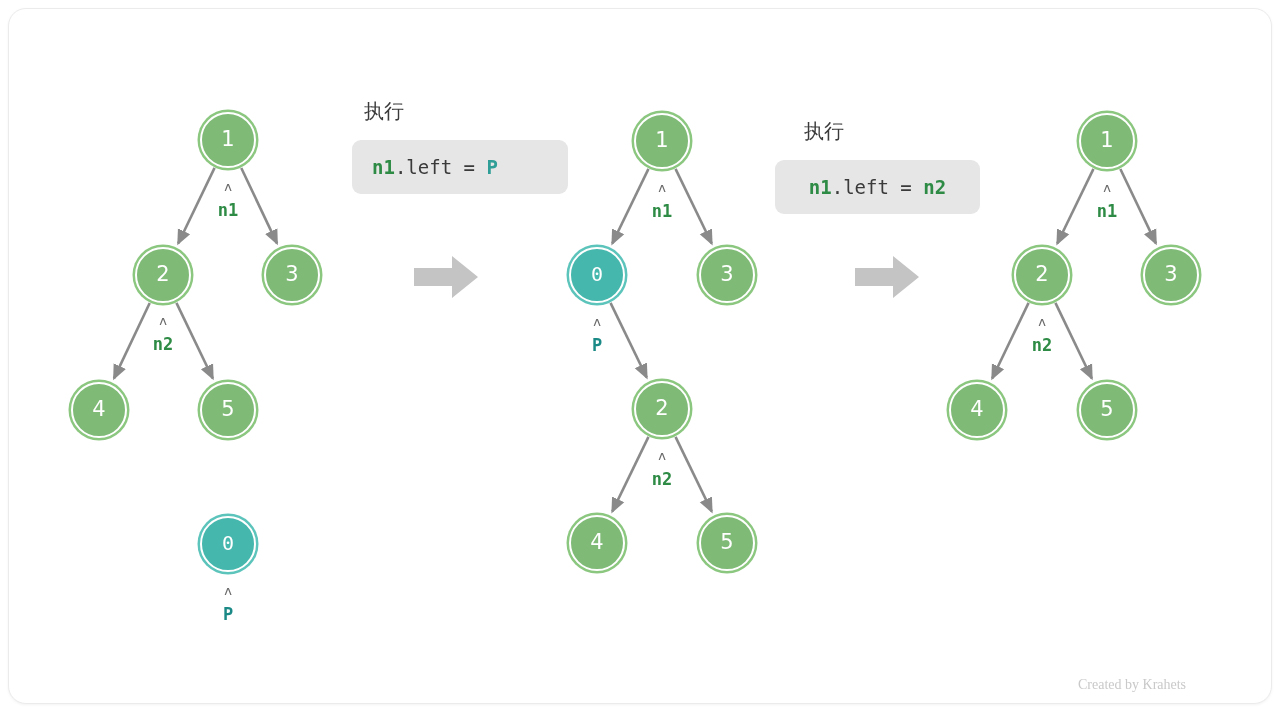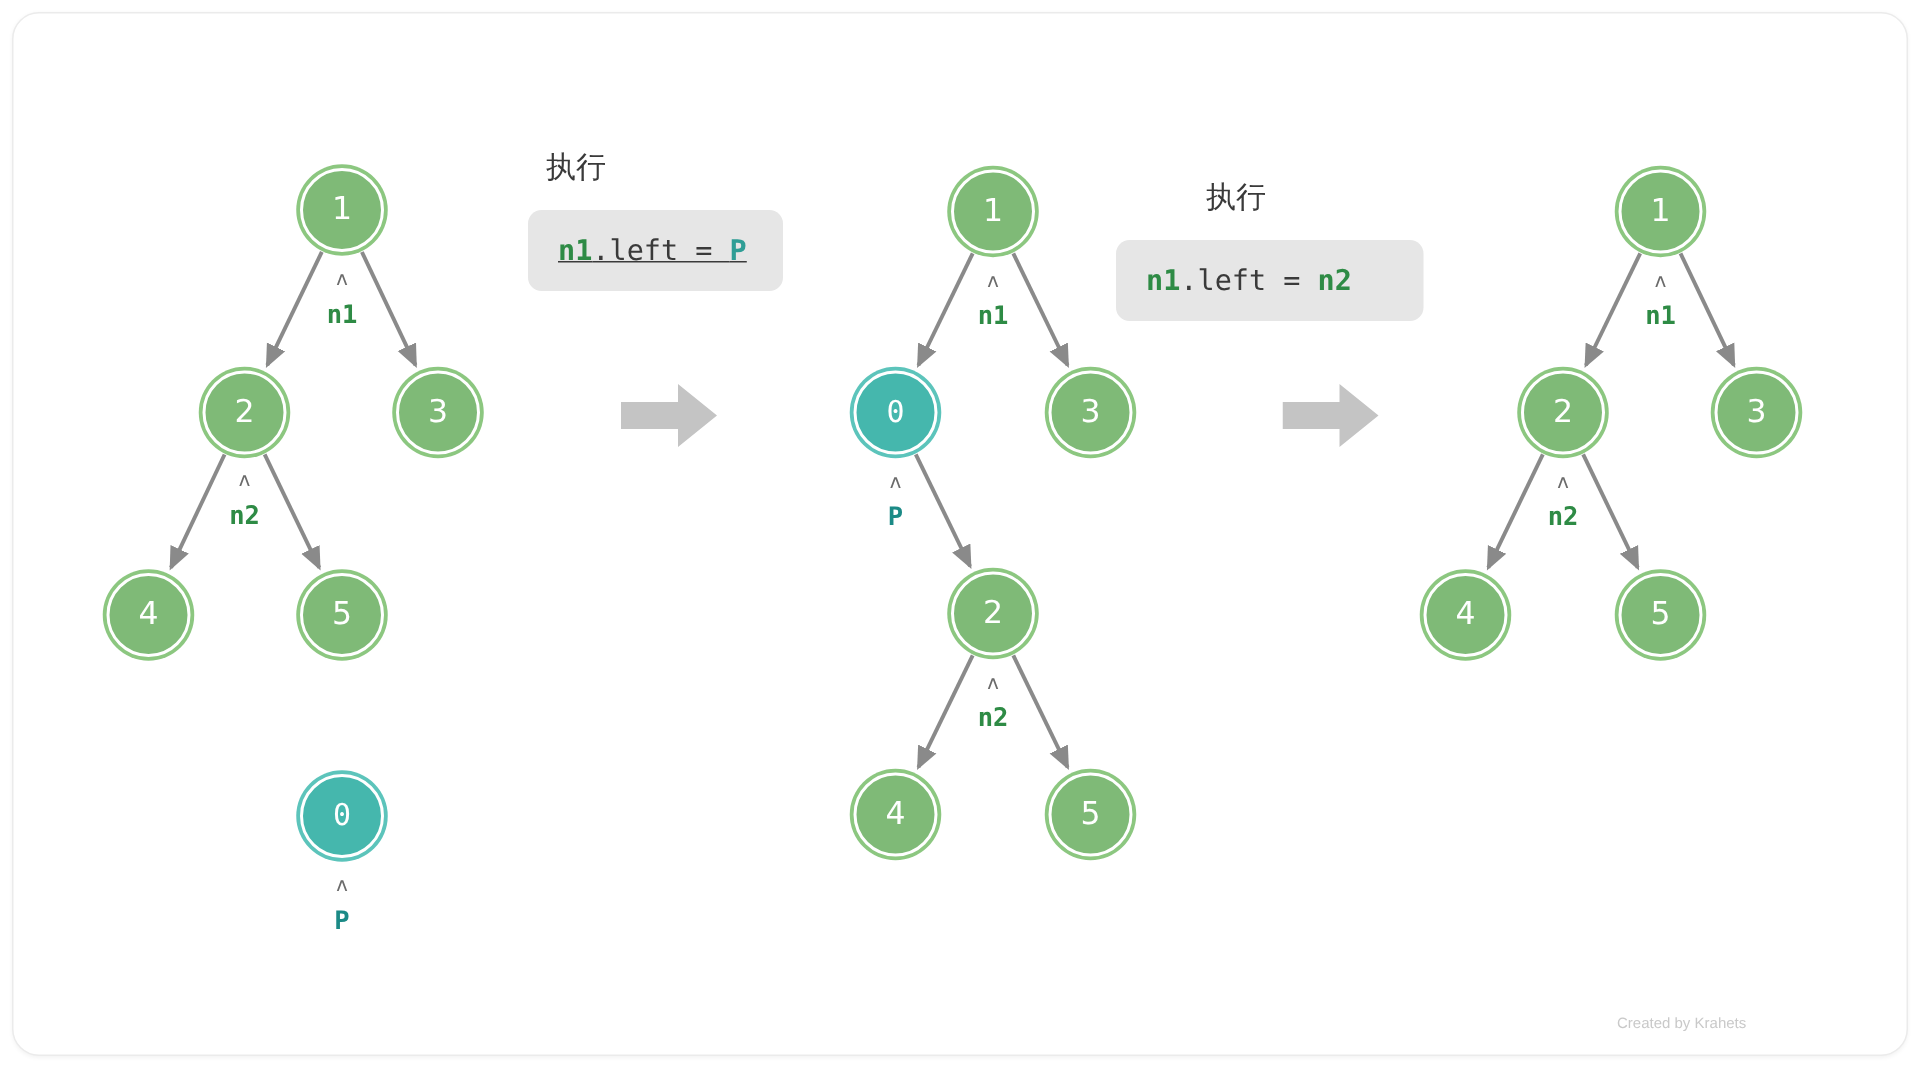--- a/index.html
+++ b/index.html
@@ -112,22 +112,22 @@
   .codebox .tok-var  { color: #2e8b45; font-weight: bold; }
   .codebox .tok-ptr  { color: #2f9e96; font-weight: bold; }
   .codebox .tok-plain{ color: #3a3a3a; }
 
   
   .blockarrow { position: absolute; }
 
   
   .watermark {
     position: absolute;
-    font-family: Liberation Sans, sans-serif;
-    font-size: 10px;
+    font-family: Liberation Serif, serif;
+    font-size: 14px;
     color: #c9c9c9;
     white-space: nowrap;
   }
 </style>
 </head>
 <body>
 
 <div id="canvas">
   <div class="card"></div>
 
@@ -209,21 +209,21 @@
       </div>
       <div class="ptr" style="left: 567px; top: 317px;">
         <span class="caret">ʌ</span>
         <span class="name teal">P</span>
       </div>
       <div class="ptr" style="left: 632px; top: 451px;">
         <span class="caret">ʌ</span>
         <span class="name green">n2</span>
       </div>
       <div class="caption" style="left: 364px; top: 98px;">执行</div>
-      <div class="codebox" style="left: 352px; top: 140px; width: 170px; text-decoration: underline;"><div class="code-line"><span class="tok-var">n1</span><span class="tok-plain">.left = </span><span class="tok-ptr">P</span></div></div>
+      <div class="codebox" style="left: 352px; top: 140px; width: 216px;"><div class="code-line"><span class="tok-var">n1</span><span class="tok-plain">.left = </span><span class="tok-ptr">P</span></div></div>
       <div class="node green" style="left: 1079px; top: 113px;">
         <span class="val">1</span>
       </div>
       <div class="node green" style="left: 1014px; top: 247px;">
         <span class="val">2</span>
       </div>
       <div class="node green" style="left: 1143px; top: 247px;">
         <span class="val">3</span>
       </div>
       <div class="node green" style="left: 949px; top: 382px;">
@@ -234,21 +234,21 @@
       </div>
       <div class="ptr" style="left: 1077px; top: 183px;">
         <span class="caret">ʌ</span>
         <span class="name green">n1</span>
       </div>
       <div class="ptr" style="left: 1012px; top: 317px;">
         <span class="caret">ʌ</span>
         <span class="name green">n2</span>
       </div>
       <div class="caption" style="left: 804px; top: 118px;">执行</div>
-      <div class="codebox" style="left: 744px; top: 160px; width: 205px;"><div class="code-line"><span class="tok-var">n1</span><span class="tok-plain">.left = </span><span class="tok-var">n2</span></div></div>
+      <div class="codebox" style="left: 775px; top: 160px; width: 205px; text-align: center;"><div class="code-line"><span class="tok-var">n1</span><span class="tok-plain">.left = </span><span class="tok-var">n2</span></div></div>
       <div class="blockarrow" style="left: 414px; top: 253px;"><svg width="66" height="48" viewBox="0 0 66 48">
           <path d="M0,15 L38,15 L38,3 L64,24 L38,45 L38,33 L0,33 Z" fill="#c4c4c4"></path>
         </svg></div>
       <div class="blockarrow" style="left: 855px; top: 253px;"><svg width="66" height="48" viewBox="0 0 66 48">
           <path d="M0,15 L38,15 L38,3 L64,24 L38,45 L38,33 L0,33 Z" fill="#c4c4c4"></path>
         </svg></div>
     </div>
 
   <div class="watermark" style="left:1078px; top:677px;">Created by Krahets</div>
 </div>

